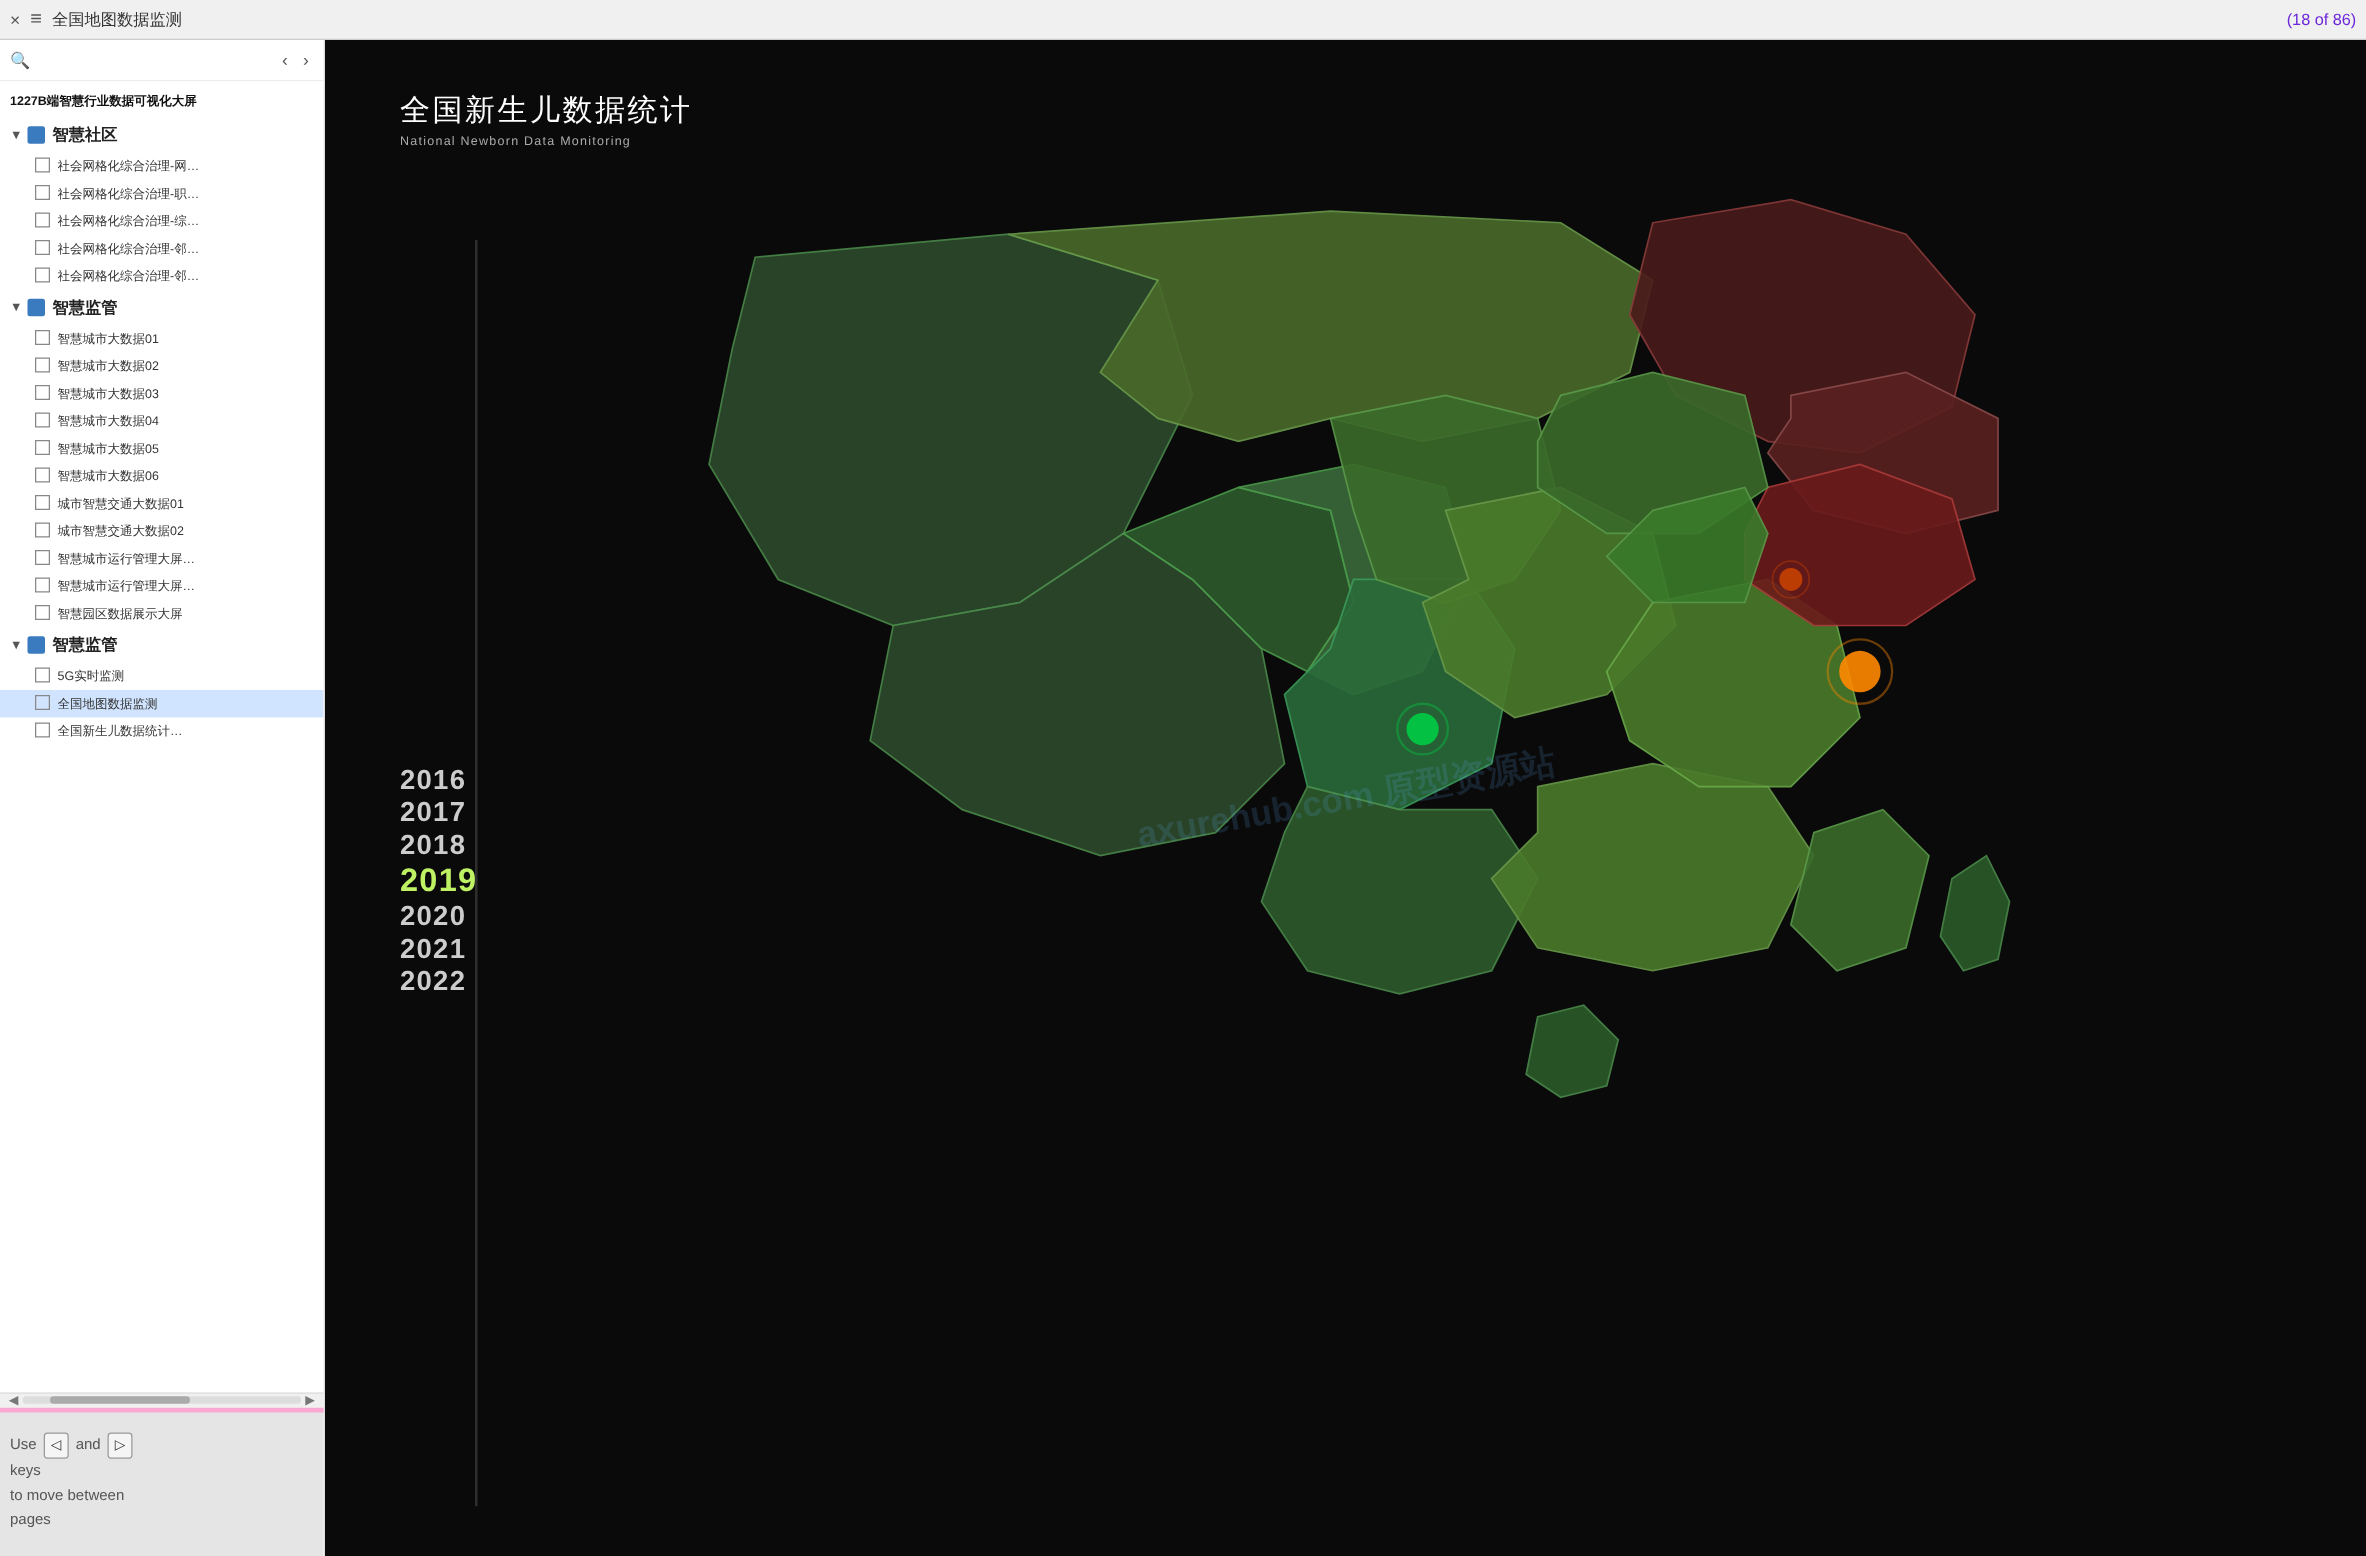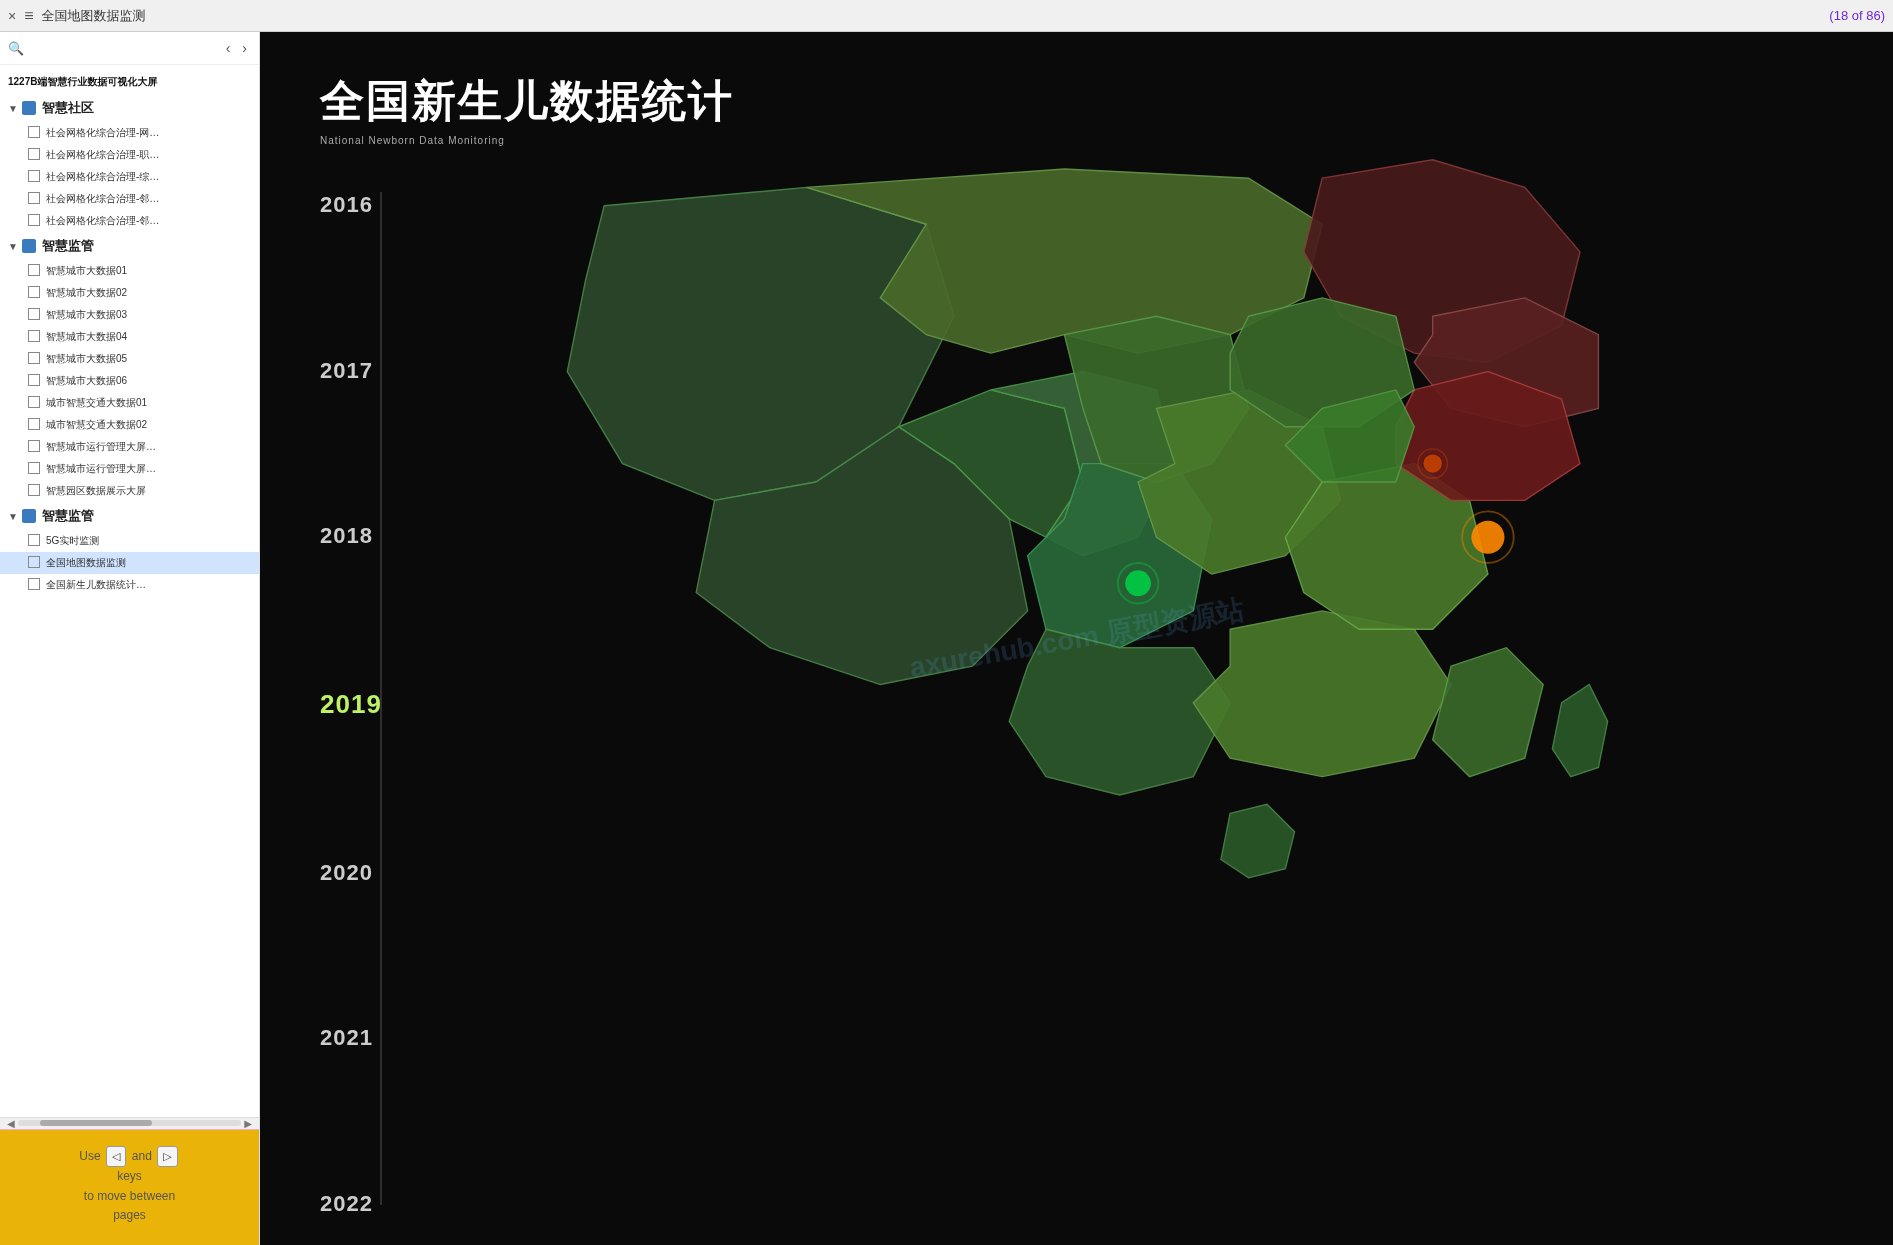--- a/index.html
+++ b/index.html
@@ -152,26 +152,25 @@
     }
     .sidebar-scroll-arrow {
       font-size: 10px;
       color: #777;
       cursor: pointer;
       padding: 0 3px;
     }
 
     
     .sidebar-footer {
-      background: #eab308;
-      border-top: 1px solid #f9a8d4;
+      background: #e5e5e5;
+      border-top: 4px solid #f9a8d4;
       padding: 16px 8px 20px 8px;
       font-size: 12px;
       color: #555;
-      text-align: center;
       line-height: 1.6;
     }
     .key-icon {
       display: inline-block;
       border: 1px solid #999;
       border-radius: 3px;
       padding: 1px 5px;
       font-size: 11px;
       color: #333;
       background: #f5f5f5;
@@ -196,40 +195,40 @@
 
     
     .map-title {
       position: absolute;
       top: 40px;
       left: 60px;
       color: #fff;
       z-index: 10;
     }
     .map-title-main {
-      font-size: 44px;
-      font-weight: bold;
+      font-size: 24px;
+      font-weight: normal;
       letter-spacing: 2px;
     }
     .map-title-sub {
       font-size: 10px;
       color: #aaa;
       margin-top: 4px;
       letter-spacing: 1px;
     }
 
     
     .year-timeline {
       position: absolute;
       left: 60px;
       top: 160px;
       bottom: 28px;
       display: flex;
       flex-direction: column;
-      justify-content: space-between;
+      justify-content: center;
       z-index: 10;
     }
     .year-label {
       font-size: 22px;
       font-weight: bold;
       color: #ccc;
       letter-spacing: 1px;
     }
     .year-label.active {
       color: #bef264;

